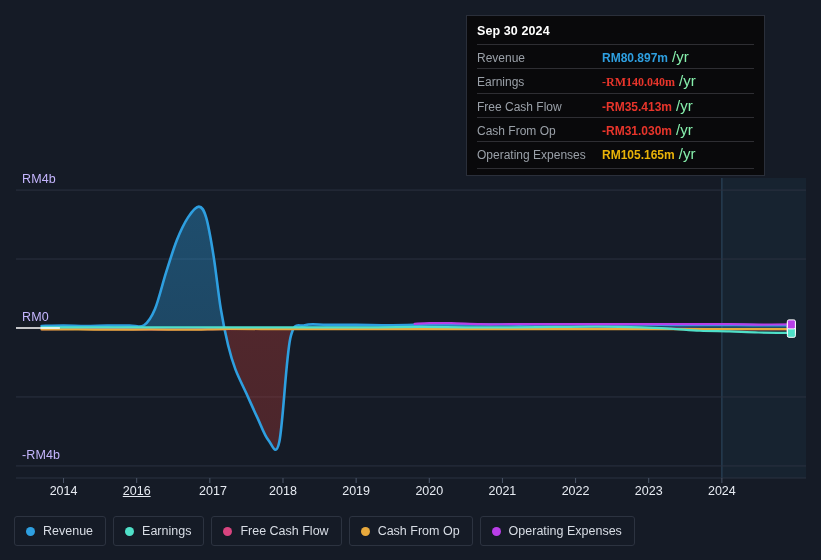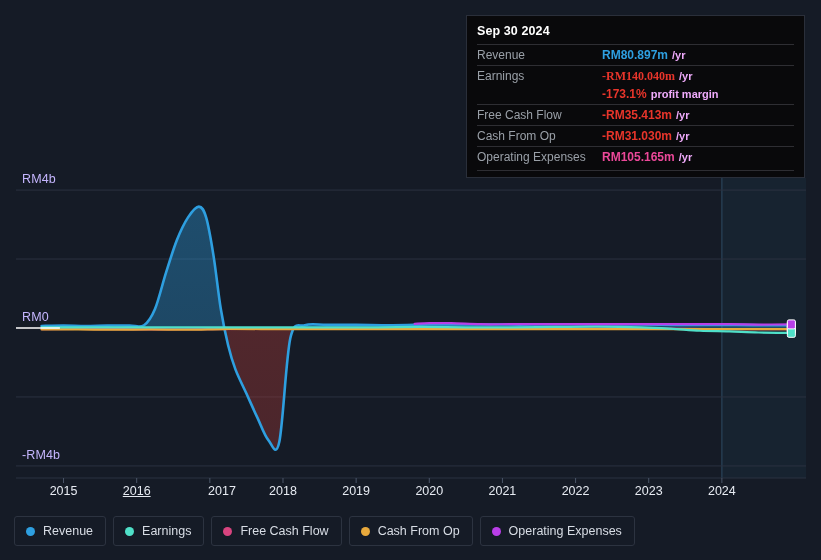--- a/index.html
+++ b/index.html
@@ -20,37 +20,37 @@
     position: absolute; color: #c4b5fd; font-size: 12.5px;
     letter-spacing: .1px; white-space: nowrap;
   }
   .xlabel {
     position: absolute; color: #e7ebf2; font-size: 12.5px;
     text-align: center; white-space: nowrap; transform: translateX(-50%);
   }
 
   
   .tooltip {
-    position: absolute; left: 466px; top: 15px; width: 339px;
+    position: absolute; left: 466px; top: 15px; width: 299px;
     background: #09090b; border: 1px solid #2a2f3a;
     padding: 7px 10px 6px 10px;
   }
   .tt-title {
     color: #ffffff; font-size: 12.5px; font-weight: bold;
     padding: 1px 0 6px 0; letter-spacing: .1px;
   }
   .tt-row {
     display: flex; align-items: baseline;
     border-top: 1px solid #2e2e33;
     padding: 3px 0 3px 0; min-height: 17px;
   }
   .tt-row.noline { border-top: none; padding-top: 0; }
   .tt-label { color: #9aa0a8; font-size: 12px; width: 125px; flex: none; }
   .tt-val { font-size: 12px; font-weight: bold; }
-  .tt-unit { color: #f0abfc; font-size: 11px; font-weight: bold; margin-left: 4px; }
+  .tt-unit { color: #86efac; font-size: 15px; font-weight: normal; margin-left: 4px; }
   .tt-bottomline { border-top: 1px solid #2e2e33; height: 0; margin-top: 3px; }
 
   
   .legend {
     position: absolute; left: 14px; top: 516px;
     display: flex; gap: 7px; align-items: center;
   }
   .legend-item {
     display: flex; align-items: center; gap: 8px;
     border: 1px solid #2c3340; border-radius: 3px;
@@ -114,23 +114,23 @@
         <rect x="787.3703703703674" y="319.87931034482756" width="8" height="9" rx="1.5" fill="#b93ee8" stroke="#ffffff" stroke-width="1"></rect>
       </svg>
   </div>
 
   <div id="y-labels">
       <div class="ylabel" style="left: 22px; top: 172.069px;">RM4b</div>
       <div class="ylabel" style="left: 22px; top: 310px;">RM0</div>
       <div class="ylabel" style="left: 22px; top: 447.931px; text-align: center;">-RM4b</div>
     </div>
   <div id="x-labels">
-      <div class="xlabel" style="left: 63.5463px; top: 484px;">2015</div>
+      <div class="xlabel" style="left: 63.5463px; top: 484px;">2014</div>
       <div class="xlabel" style="left: 136.694px; top: 484px; text-decoration: underline;">2016</div>
-      <div class="xlabel" style="left: 222px; top: 484px;">2017</div>
+      <div class="xlabel" style="left: 213px; top: 484px;">2017</div>
       <div class="xlabel" style="left: 282.991px; top: 484px;">2018</div>
       <div class="xlabel" style="left: 356.139px; top: 484px;">2019</div>
       <div class="xlabel" style="left: 429.287px; top: 484px;">2020</div>
       <div class="xlabel" style="left: 502.435px; top: 484px;">2021</div>
       <div class="xlabel" style="left: 575.583px; top: 484px;">2022</div>
       <div class="xlabel" style="left: 648.731px; top: 484px;">2023</div>
       <div class="xlabel" style="left: 721.88px; top: 484px;">2024</div>
     </div>
 
   <div class="tooltip">
@@ -139,38 +139,33 @@
         <div class="tt-row">
           <span class="tt-label">Revenue</span>
           <span class="tt-val" style="color: rgb(46, 159, 224);">RM80.897m</span>
           <span class="tt-unit">/yr</span>
         </div>
         <div class="tt-row">
           <span class="tt-label">Earnings</span>
           <span class="tt-val" style="color: rgb(232, 53, 43); font-family: Liberation Serif, serif;">-RM140.040m</span>
           <span class="tt-unit">/yr</span>
         </div>
-        <div class="tt-row noline">
-          <span class="tt-label"></span>
-          <span class="tt-val" style="color: rgb(232, 53, 43);">-173.1%</span>
-          <span class="tt-unit">profit margin</span>
-        </div>
         <div class="tt-row">
           <span class="tt-label">Free Cash Flow</span>
           <span class="tt-val" style="color: rgb(232, 53, 43);">-RM35.413m</span>
           <span class="tt-unit">/yr</span>
         </div>
         <div class="tt-row">
           <span class="tt-label">Cash From Op</span>
           <span class="tt-val" style="color: rgb(232, 53, 43);">-RM31.030m</span>
           <span class="tt-unit">/yr</span>
         </div>
         <div class="tt-row">
           <span class="tt-label">Operating Expenses</span>
-          <span class="tt-val" style="color: #ec4899;">RM105.165m</span>
+          <span class="tt-val" style="color: #eab308;">RM105.165m</span>
           <span class="tt-unit">/yr</span>
         </div>
       </div>
     <div class="tt-bottomline"></div>
   </div>
 
   <div class="legend" id="legend">
       <div class="legend-item">
         <span class="legend-dot" style="background: rgb(46, 159, 224);"></span>
         <span class="legend-text">Revenue</span>

